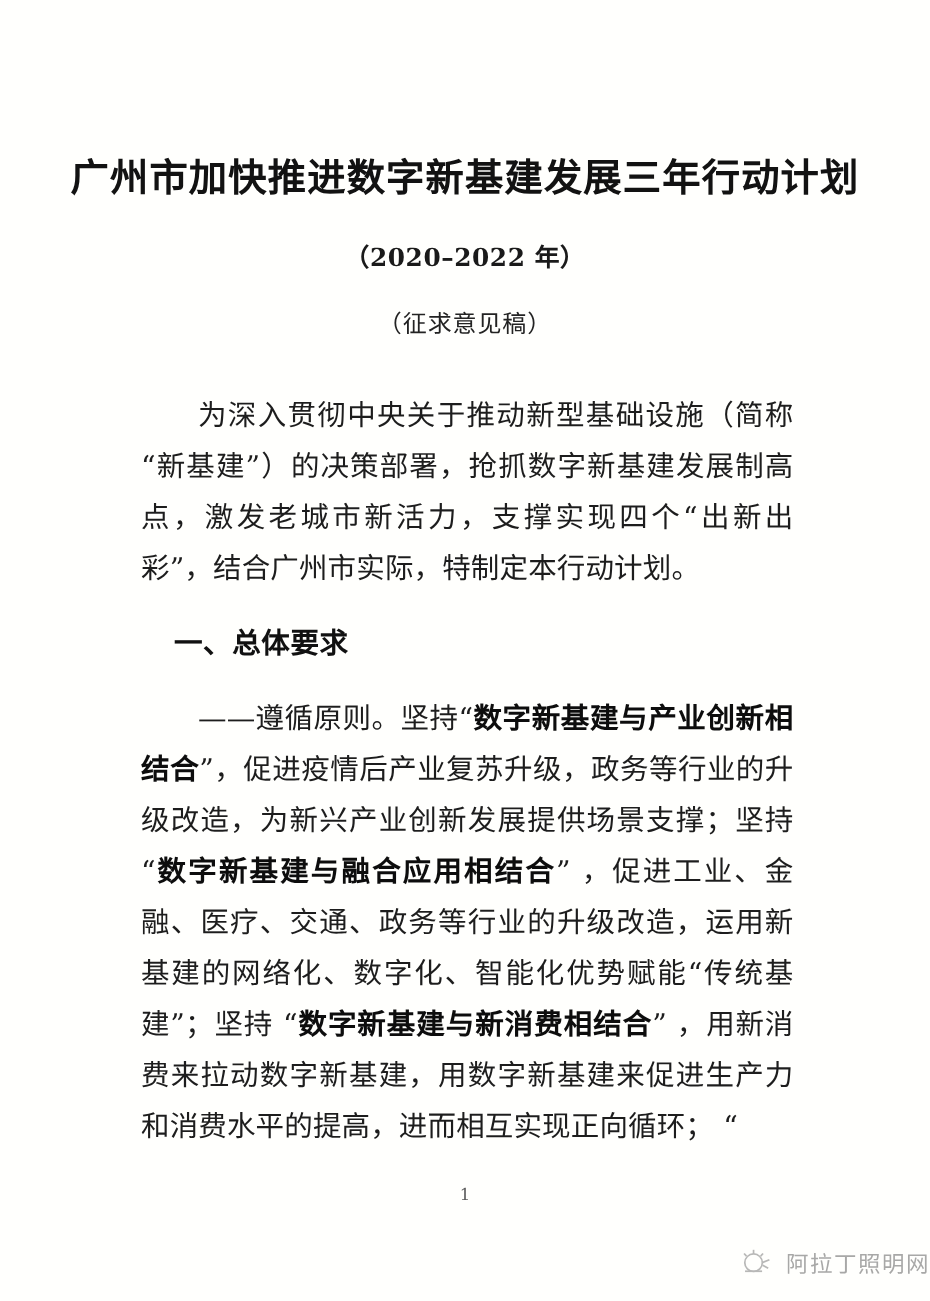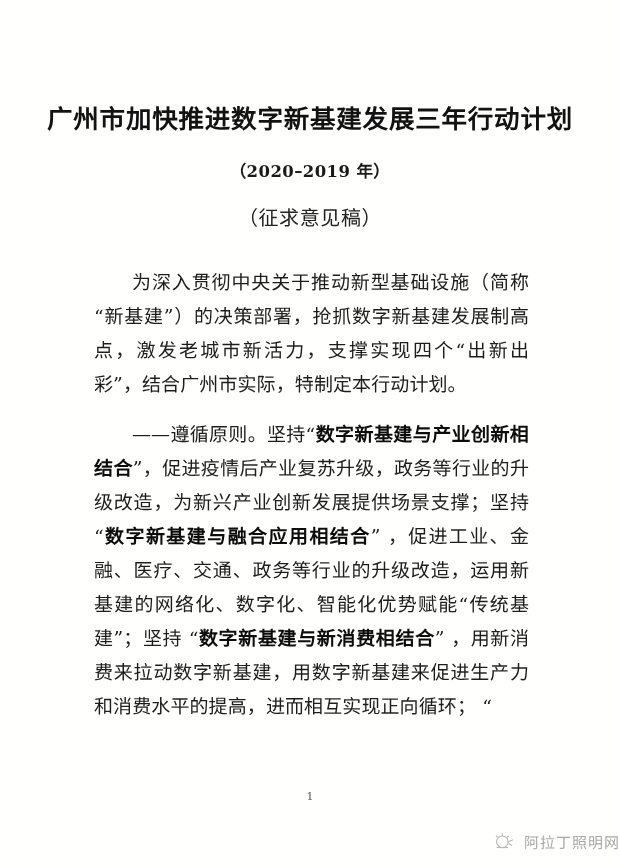--- a/index.html
+++ b/index.html
@@ -50,21 +50,21 @@
     font-weight: 700;
     font-size: 16.5px;
     letter-spacing: 0.4px;
     color: #1a1a1a;
   }
 
   .doc-subtitle-2 {
     margin: 20px 0 0 0;
     font-family: "DejaVu Serif", "Liberation Serif", serif;
     font-weight: 400;
-    font-size: 20px;
+    font-size: 16px;
     letter-spacing: 0.6px;
     color: #232323;
   }
 
   
   .body-block {
     margin-top: 34px;
     padding: 0 75px 0 78px;
   }
 
@@ -138,28 +138,29 @@
     white-space: nowrap;
   }
 </style>
 </head>
 <body>
 
 <div class="page">
 
   <div class="title-block">
     <h1 class="doc-title">广州市加快推进数字新基建发展三年行动计划</h1>
-    <div class="doc-subtitle-1">（2020–2019 年）</div>
+    <div class="doc-subtitle-1">（2020–2022 年）</div>
     <div class="doc-subtitle-2">（征求意见稿）</div>
   </div>
 
   <div class="body-block">
 
     <p class="para">为深入贯彻中央关于推动新型基础设施（简称“新基建”）的决策部署，抢抓数字新基建发展制高点，激发老城市新活力，支撑实现四个“出新出彩”，结合广州市实际，特制定本行动计划。</p>
 
+    <p class="section-heading">一、总体要求</p>
 
 
     <p class="para">
       <span>——遵循原则。坚持“</span><b>数字新基建与产业创新相结合</b><span>”，促进疫情后产业复苏升级，政务等行业的升级改造，为新兴产业创新发展提供场景支撑；坚持 “</span><b>数字新基建与融合应用相结合</b><span>” ，促进工业、金融、医疗、交通、政务等行业的升级改造，运用新基建的网络化、数字化、智能化优势赋能“传统基建”；坚持 “</span><b>数字新基建与新消费相结合</b><span>” ，用新消费来拉动数字新基建，用数字新基建来促进生产力和消费水平的提高，进而相互实现正向循环； “</span>
     </p>
 
   </div>
 
   <div class="page-number">1</div>
 

